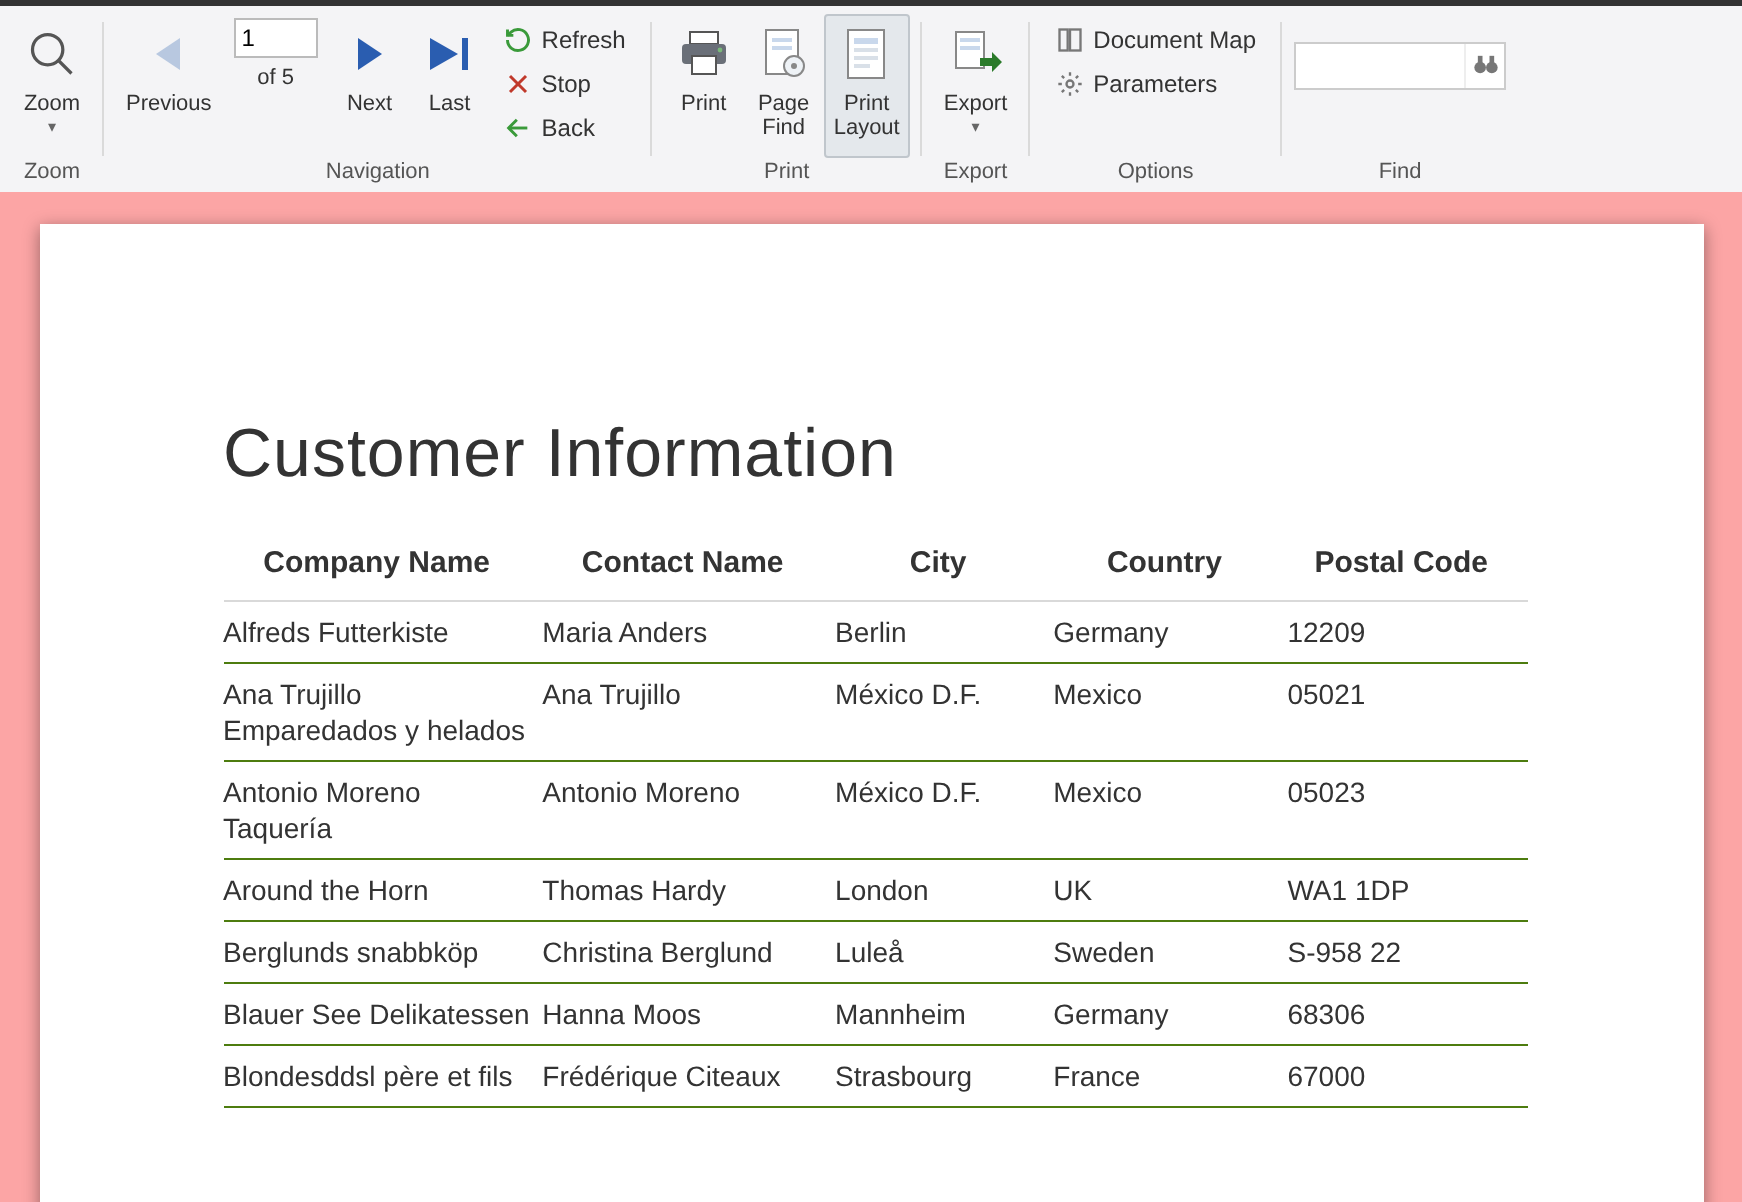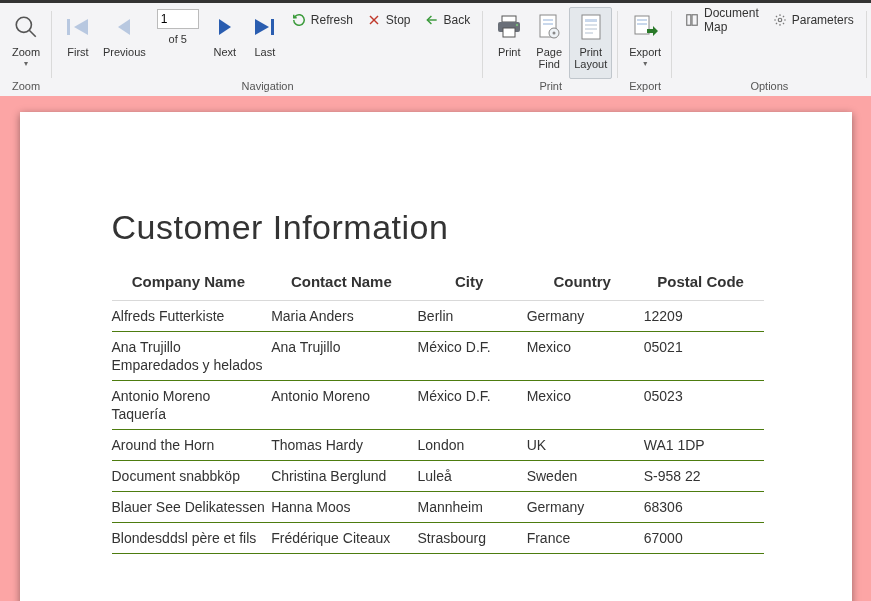--- a/index.html
+++ b/index.html
@@ -43,21 +43,21 @@
   height: 72px;
   cursor: pointer;
   border: 1px solid transparent;
   border-radius: 2px;
 }
 .big-btn.active { background: #e4e8ec; border-color: #c0c6cc; }
 .big-btn .icon-slot { height: 34px; display:flex; align-items:center; justify-content:center; }
 .big-btn .btn-label { font-size: 11px; color: #333; text-align: center; line-height: 12px; margin-top: 2px; }
 .big-btn .chev { font-size: 8px; color: #666; margin-top: 1px; }
 
-.col-btns { display:flex; padding-top:2px; }
+.col-btns { display:flex; flex-direction:column; padding-top:2px; }
 .small-btn {
   display:flex; align-items:center; gap:5px; padding:3px 6px; cursor:pointer;
   font-size: 12px; color:#333; border:1px solid transparent; border-radius:2px;
   height: 22px;
 }
 .small-btn .si { width:14px; height:14px; display:flex; align-items:center; justify-content:center; }
 
 .page-input {
   width: 42px; height: 20px; border:1px solid #bbb; background:#fff; font-size:12px;
   padding: 1px 3px; text-align:left;
@@ -117,29 +117,20 @@
         </div>
         <div class="btn-label">Zoom</div>
         <div class="chev">▾</div>
       </div>
     </div>
     <div class="group-label">Zoom</div>
   </div>
 
   <div class="ribbon-group">
     <div class="group-body">
-      <div class="big-btn">
-        <div class="icon-slot">
-          <svg width="28" height="24" viewBox="0 0 28 24">
-              <rect x="3" y="4" width="3" height="16" fill="#b8c8e0"></rect>
-              <polygon points="24,4 24,20 10,12" fill="#b8c8e0"></polygon>
-            </svg>
-        </div>
-        <div class="btn-label">First</div>
-      </div>
       <div class="big-btn">
         <div class="icon-slot">
           <svg width="24" height="24" viewBox="0 0 24 24">
               <polygon points="18,4 18,20 6,12" fill="#b8c8e0"></polygon>
             </svg>
         </div>
         <div class="btn-label">Previous</div>
       </div>
       <div style="display:flex;flex-direction:column;align-items:center;padding:2px 6px 0;">
         <input class="page-input" value="1" style="">
@@ -344,21 +335,21 @@
             <td>05023</td>
           </tr>
           <tr>
             <td>Around the Horn</td>
             <td>Thomas Hardy</td>
             <td>London</td>
             <td>UK</td>
             <td>WA1 1DP</td>
           </tr>
           <tr>
-            <td>Document snabbköp</td>
+            <td>Berglunds snabbköp</td>
             <td>Christina Berglund</td>
             <td>Luleå</td>
             <td>Sweden</td>
             <td>S-958 22</td>
           </tr>
           <tr>
             <td>Blauer See Delikatessen</td>
             <td>Hanna Moos</td>
             <td>Mannheim</td>
             <td>Germany</td>

